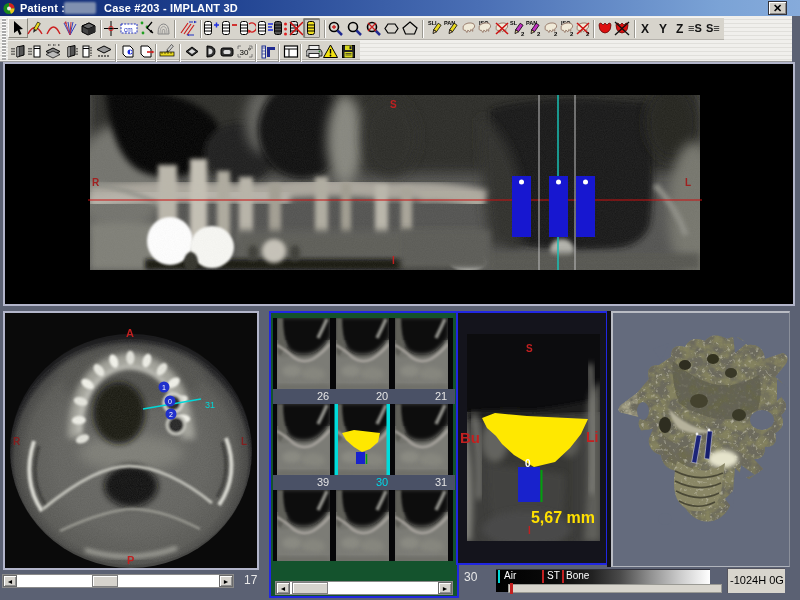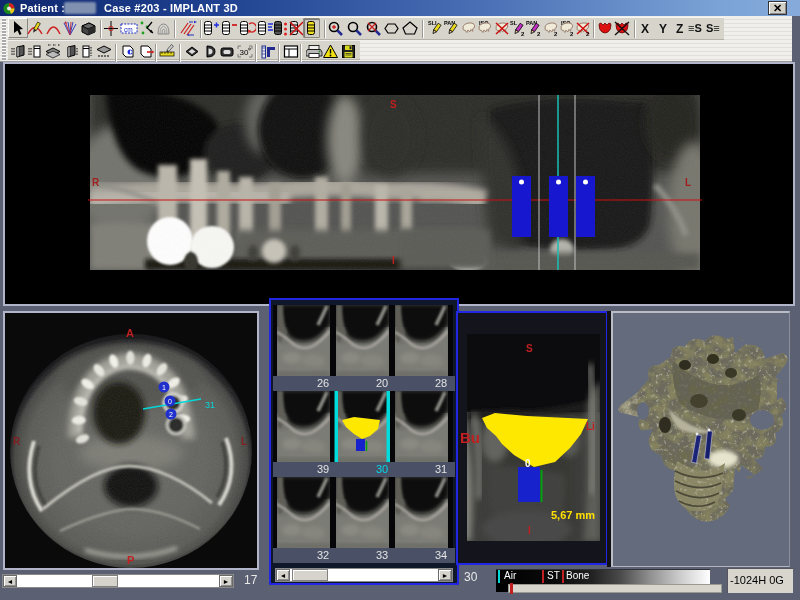--- a/index.html
+++ b/index.html
@@ -23,31 +23,31 @@
 
 #pano{left:3px;top:62px;width:792px;height:244px;background:#000;border:2px solid #b2b5ca}
 
 #axial{left:3px;top:311px;width:256px;height:259px;background:#0a0a0a;border:2px solid #b2b5ca}
 
 .sbar{position:absolute;height:14px;background:#fff;border:1px solid #8a8a8a}
 .sbtn{position:absolute;top:0;width:14px;height:12px;background:#d6d3cd;border:1px solid #6a6a6a;box-shadow:inset 1px 1px 0 #fff,inset -1px -1px 0 #909090;font-size:7px;line-height:12px;text-align:center;color:#000}
 .sthumb{position:absolute;top:0;height:12px;background:#d6d3cd;border:1px solid #808080;box-shadow:inset 1px 1px 0 #fff}
 #lbl15{left:244px;top:573px;color:#e8e8e8;font-size:12px}
 
-#thumbs{left:269px;top:298px;width:190px;height:287px;background:#0f172a;border:2px solid #2127e2}
+#thumbs{left:269px;top:311px;width:190px;height:287px;background:#14532d;border:2px solid #2127e2}
 .numrow{position:absolute;left:2px;width:182px;height:15px;background:#4a5166;color:#e4e4e4;font-size:11px}
 .numrow span{position:absolute;top:1px}
 
 #detail{left:456px;top:311px;width:152px;height:254px;background:#14141c;border:2px solid #2127e2}
 #lbl30b{left:464px;top:570px;color:#e8e8e8;font-size:12px}
 
 #gbar{left:496px;top:569px;width:214px;height:23px;background:linear-gradient(90deg,#000 0%,#0a0a0a 28%,#222 45%,#4a4a4a 58%,#909090 72%,#ccc 86%,#fff 100%);border-top:1px solid #30303a}
 #gbar .t{position:absolute;color:#fff;font-size:10px;top:0px}
 #bbar{left:508px;top:584px;width:214px;height:9px;background:#d8d5cd;border:1px solid #9a9a94}
-#hbox{left:727px;top:568px;width:66px;height:25px;background:#d8d5cd;border-top:1px solid #55555f;border-left:1px solid #55555f;color:#000;font-size:11px;padding:5px 0 0 2px}
+#hbox{left:727px;top:568px;width:58px;height:25px;background:#d8d5cd;border-top:1px solid #55555f;border-left:1px solid #55555f;color:#000;font-size:11px;padding:5px 0 0 2px}
 
 #p3d{left:611px;top:311px;width:179px;height:256px;background:#646b7d;border-top:2px solid #b9bcc4;border-left:2px solid #b9bcc4;border-bottom:1px solid #b0b4bc;border-right:1px solid #8a8f9a}
 .red{color:#c22020;font-weight:bold}
 </style></head>
 <body>
 <div id="win">
 <div id="title" class="abs">
  <svg class="abs" style="left:3px;top:2px" width="13" height="13" viewBox="0 0 13 13">
         <circle cx="6" cy="6.5" r="5.5" fill="#1a8a1a"></circle>
         <path d="M6 1 A5.5 5.5 0 0 1 11.5 6.5 L6 6.5 Z" fill="#d42020"></path>
@@ -565,31 +565,26 @@
       </svg>
 <svg class="abs" style="left:65px;top:177px" width="53" height="71">
         <use href="#slice"></use>
       </svg>
 <svg class="abs" style="left:124px;top:177px" width="53" height="71">
         <use href="#slice"></use>
       </svg>
 <div class="numrow" style="top:76px">
         <span style="left:44px">26</span>
         <span style="left:103px">20</span>
-        <span style="left:162px">28</span>
+        <span style="left:162px">21</span>
       </div>
 <div class="numrow" style="top:162px">
         <span style="left:44px">39</span>
         <span style="left:103px;color:#00d8e8">30</span>
         <span style="left:162px">31</span>
-      </div>
-<div class="numrow" style="top:248px">
-        <span style="left:44px">32</span>
-        <span style="left:103px">33</span>
-        <span style="left:162px">34</span>
       </div>
 <div class="sbar" style="left:4px;top:268px;width:178px">
   <div class="sbtn" style="left:0">◄</div>
         <div class="sthumb" style="left:16px;width:36px"></div>
         <div class="sbtn" style="left:162px">►</div>
 </div>
 </div>
 <div id="detail" class="abs">
 <svg class="abs" style="left:9px;top:21px" width="133" height="207" viewBox="0 0 133 207">
 <clipPath id="dclip">
@@ -609,23 +604,23 @@
 <ellipse cx="28" cy="108" rx="13" ry="20" fill="#64645e" filter="url(#b3)"></ellipse>
 <ellipse cx="102" cy="106" rx="11" ry="17" fill="#5a5a54" filter="url(#b3)"></ellipse>
 </g>
 <polygon points="15,84 28,79 60,82 121,85 114,100 103,114 88,128 67,133 47,121 35,110 29,102 20,94" fill="#ffe800"></polygon>
 <rect x="51" y="133" width="22" height="35" fill="#1822cc"></rect>
 <line x1="74.5" y1="136" x2="74.5" y2="168" stroke="#00a010" stroke-width="2"></line>
 <text x="58" y="133" fill="#fff" font-size="10" font-weight="bold">0</text>
 </svg>
 <div class="abs red" style="left:68px;top:30px;font-size:10px">S</div>
 <div class="abs red" style="left:2px;top:116px;font-size:15px">Bu</div>
-<div class="abs red" style="left:128px;top:108px;font-size:10px">Li</div>
+<div class="abs red" style="left:128px;top:116px;font-size:14px">Li</div>
 <div class="abs red" style="left:70px;top:212px;font-size:10px">I</div>
-<div class="abs" style="left:0;top:196px;width:137px;text-align:right;color:#ffe000;font-size:11px;font-weight:bold">5,67 mm</div>
+<div class="abs" style="left:0;top:196px;width:137px;text-align:right;color:#ffe000;font-size:16px;font-weight:bold">5,67 mm</div>
 </div>
 <div id="lbl30b" class="abs">30</div>
 <div id="gbar" class="abs">
       <div style="position:absolute;left:2px;top:0;width:2px;height:13px;background:#00d8d8"></div>
       <div class="t" style="left:8px">Air</div>
       <div style="position:absolute;left:46px;top:0;width:2px;height:13px;background:#c22020"></div>
       <div class="t" style="left:51px">ST</div>
       <div style="position:absolute;left:66px;top:0;width:2px;height:13px;background:#c22020"></div>
       <div class="t" style="left:70px">Bone</div>
     </div>

